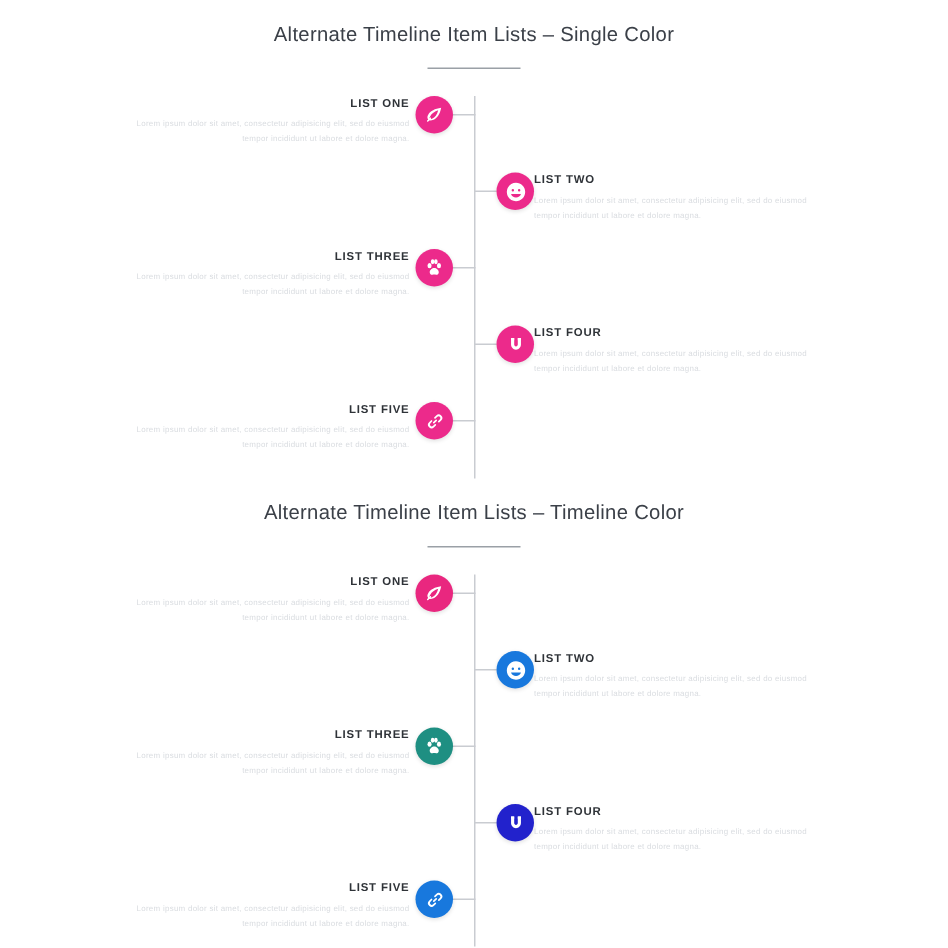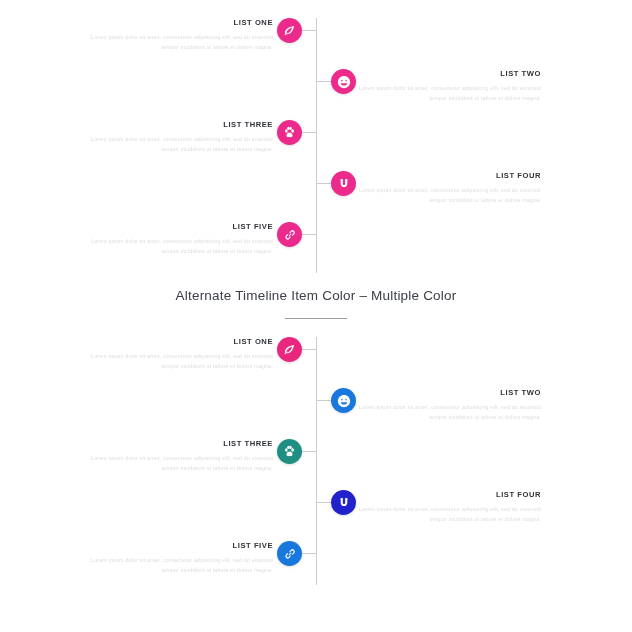--- a/index.html
+++ b/index.html
@@ -58,21 +58,21 @@
     height: 51px;
   }
 
   
   .t-text {
     position: absolute;
     top: 0;
     width: 185px;
   }
   .t-item.left .t-text  { left: 88px;  text-align: right; }
-  .t-item.right .t-text { left: 356px; text-align: right;  }
+  .t-item.right .t-text { left: 356px; text-align: left;  }
 
   .t-title {
     font-size: 7.6px;
     font-weight: bold;
     color: #2f3338;
     letter-spacing: 0.55px;
     line-height: 10px;
     margin: 0 0 5px 0;
     text-transform: uppercase;
   }
@@ -112,20 +112,24 @@
   .t-badge svg { display: block; }
   .t-badge svg path,
   .t-badge svg circle,
   .t-badge svg ellipse { fill: #ffffff; }
 </style>
 </head>
 <body>
 
 <div id="root">
     <div class="section">
+      <div class="section-header">
+        <h2 class="section-title">Alternate Timeline Item Lists – Single Color</h2>
+        <div class="title-rule"></div>
+      </div>
       <div class="timeline" style="margin-top: 18px; height: 255px;">
         <div class="timeline-axis" style="background: rgb(201, 204, 209);"></div>
         <div class="t-item left">
           <div class="t-text">
             <div class="t-title">LIST ONE</div>
             <div class="t-desc">Lorem ipsum dolor sit amet, consectetur adipisicing elit, sed do eiusmod tempor incididunt ut labore et dolore magna.</div>
           </div>
           <div class="t-connector" style="background: rgb(201, 204, 209);"></div>
           <div class="t-badge" style="background: rgb(236, 42, 139);">
             <svg width="13" height="13" viewBox="0 0 24 24">
@@ -186,21 +190,21 @@
               <path d="M9.6 14.4a1.1 1.1 0 010-1.6l3.2-3.2a1.1 1.1 0 011.6 1.6l-3.2 3.2a1.1 1.1 0 01-1.6 0z"></path>
               <path d="M13.6 3.9l-2.4 2.4a1.1 1.1 0 001.6 1.6L15.2 5.5a2.5 2.5 0 013.5 3.5l-2.4 2.4a1.1 1.1 0 001.6 1.6l2.4-2.4a4.7 4.7 0 00-6.7-6.7z"></path>
               <path d="M8.1 12.1l-2.4 2.4a2.5 2.5 0 003.5 3.5l2.4-2.4a1.1 1.1 0 011.6 1.6l-2.4 2.4a4.7 4.7 0 01-6.7-6.7l2.4-2.4a1.1 1.1 0 011.6 1.6z"></path>
             </svg>
           </div>
         </div>
       </div>
     </div>
     <div class="section">
       <div class="section-header">
-        <h2 class="section-title">Alternate Timeline Item Color – Multiple Color</h2>
+        <h2 class="section-title">Alternate Timeline Item Lists – Timeline Color</h2>
         <div class="title-rule"></div>
       </div>
       <div class="timeline" style="margin-top: 18px; height: 248px;">
         <div class="timeline-axis" style="background: rgb(201, 204, 209);"></div>
         <div class="t-item left">
           <div class="t-text">
             <div class="t-title">LIST ONE</div>
             <div class="t-desc">Lorem ipsum dolor sit amet, consectetur adipisicing elit, sed do eiusmod tempor incididunt ut labore et dolore magna.</div>
           </div>
           <div class="t-connector" style="background: rgb(201, 204, 209);"></div>

